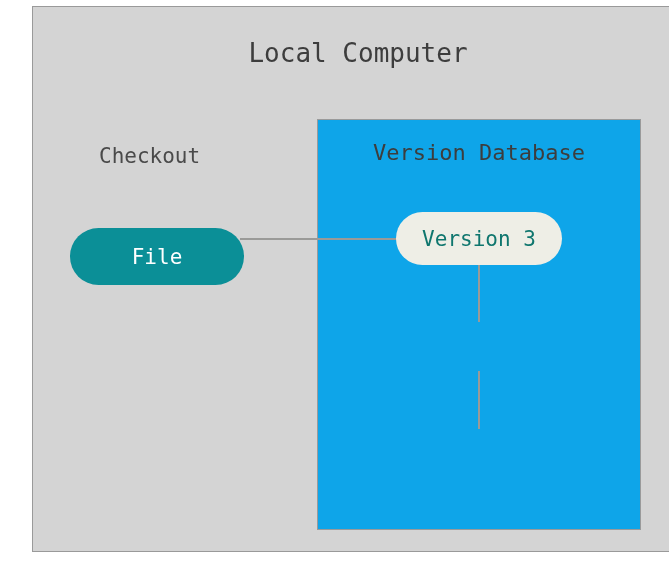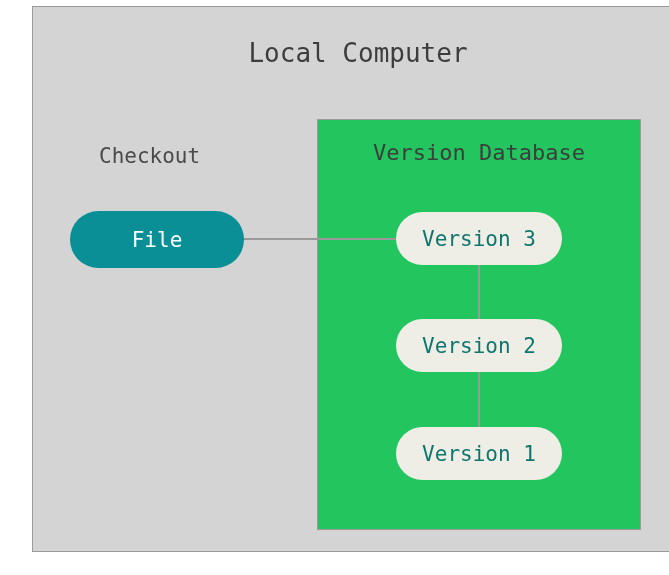--- a/index.html
+++ b/index.html
@@ -45,21 +45,21 @@
   }
 
   
   .version-database {
     position: absolute;
     left: 291px;
     top: 119px;
     width: 324px;
     height: 411px;
     box-sizing: border-box;
-    background: #22c55e;
+    background: #0ea5e9;
     border: 1.5px solid #9a9a9a;
   }
   .version-database-title {
     position: absolute;
     left: 0;
     top: 19px;
     width: 100%;
     text-align: center;
     font-family: "DejaVu Sans Mono", monospace;
     font-size: 22px;
@@ -88,21 +88,21 @@
     align-items: center;
     justify-content: center;
     font-family: "DejaVu Sans Mono", monospace;
     font-size: 21px;
     white-space: nowrap;
     z-index: 3;
   }
 
   .node-file {
     left: 44px;
-    top: 211px;
+    top: 228px;
     width: 174px;
     height: 57px;
     border-radius: 28.5px;
     background: #0b8f97;
     color: #ffffff;
   }
 
   .node-version {
     left: 370px;
     width: 166px;
@@ -158,17 +158,15 @@
   </div>
 
   <div class="edge edge-file-v3"></div>
   <div class="edge edge-v3-v2"></div>
   <div class="edge edge-v2-v1"></div>
 
   <div class="node node-file">File</div>
 
   <div class="node node-version v3">Version 3</div>
 
-  <div class="node node-version v2">Version 2</div>
 
-  <div class="node node-version v1">Version 1</div>
 
 </div>
 
 </body></html>

